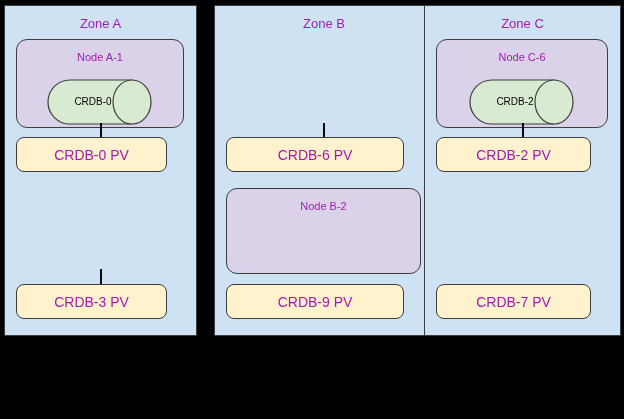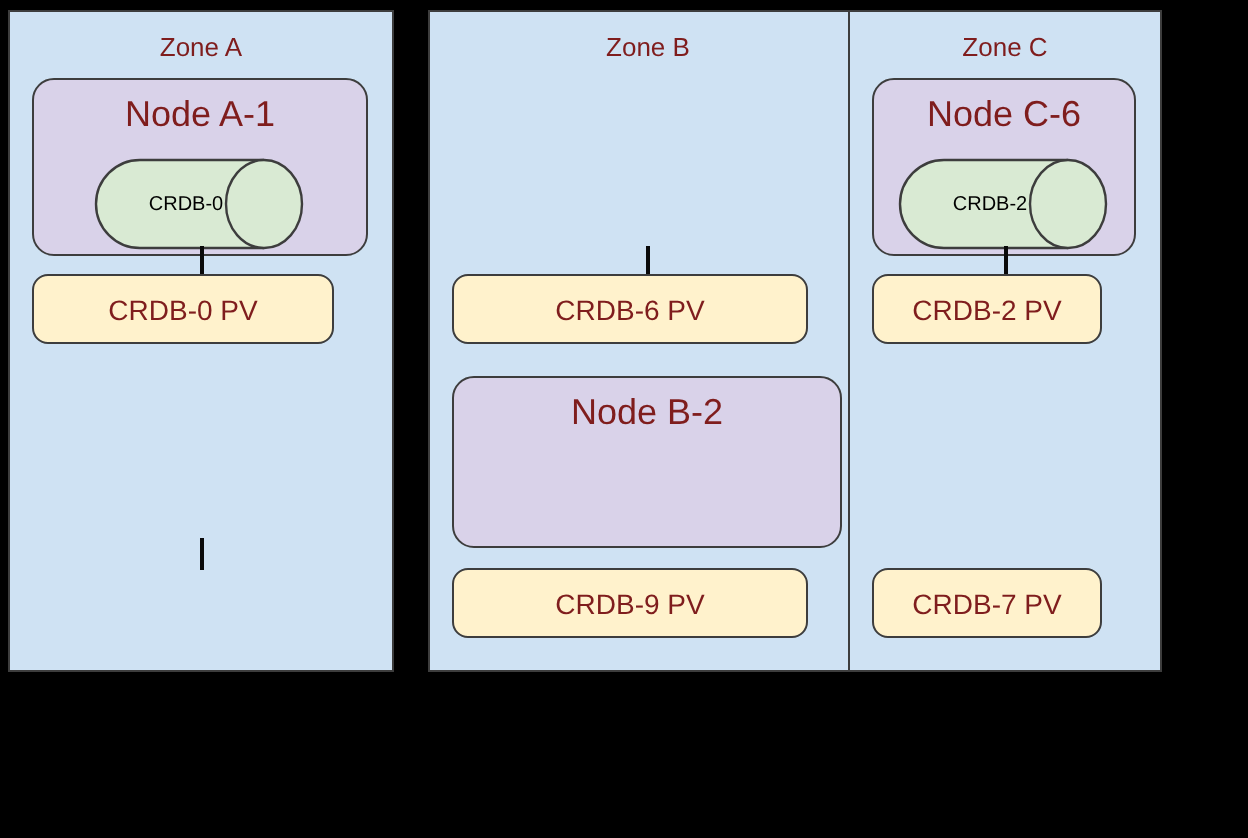--- a/index.html
+++ b/index.html
@@ -1,40 +1,40 @@
 <!DOCTYPE html>
 <html><head>
 <meta charset="utf-8">
 <style>
   html, body { margin:0; padding:0; background:#000; }
   .canvas {
     position:relative; width:624px; height:419px; background:#000;
-    font-family:"Liberation Sans", sans-serif; color:#7f1d1d; overflow:hidden;
+    font-family:"Liberation Sans", sans-serif; color:#a21caf; overflow:hidden;
   }
   .zone {
     position:absolute; top:5px; height:331px;
     background:#cfe2f3; border:1.4px solid #3d3d3d; box-sizing:border-box;
   }
   #zone-a { left:4px;   width:193px; }
   #zone-b { left:214px; width:220px; }
-  #zone-c { left:424px; width:157px; }
+  #zone-c { left:424px; width:197px; }
   .zone-title {
     position:absolute; top:11px; left:0; right:0;
     text-align:center; font-size:13px; line-height:14px;
   }
   .node {
     position:absolute; left:11px; right:12px;
     background:#d9d2e9; border:1.3px solid #3d3d3d; border-radius:11px;
     box-sizing:border-box;
   }
   .node-1 { top:33px;  height:89px; }
   .node-2 { top:182px; height:86px; }
   .node-title {
     position:absolute; top:10px; left:0; right:0;
-    text-align:center; font-size:18px; line-height:14px;
+    text-align:center; font-size:11px; line-height:14px;
   }
   .pod {
     position:absolute; left:50%; transform:translateX(-50%);
     width:106px; height:46px;
   }
   .node-1 .pod { top:39px; }
   .node-2 .pod { top:38px; }
   .pod-shape { fill:#d9ead3; stroke:#3d3d3d; stroke-width:1.2; }
   .pod-label {
     font-size:10px; font-family:"Liberation Sans", sans-serif;
@@ -68,20 +68,21 @@
       <svg class="pod" viewBox="0 0 106 46">
         <path class="pod-shape" d="M85 1 H23 A22 22 0 0 0 23 45 H85"></path>
         <ellipse class="pod-shape" cx="85" cy="23" rx="19" ry="22"></ellipse>
         <text class="pod-label" x="46" y="26">CRDB-0</text>
       </svg>
     </div>
     <div class="connector connector-1"></div>
     <div class="pv pv-1">CRDB-0 PV</div>
 
     <div class="connector connector-2"></div>
+    <div class="pv pv-2">CRDB-3 PV</div>
   </div>
 
   <div class="zone" id="zone-b">
     <div class="zone-title">Zone B</div>
 
     <div class="connector connector-1"></div>
     <div class="pv pv-1">CRDB-6 PV</div>
 
     <div class="node node-2">
       <div class="node-title">Node B-2</div>

